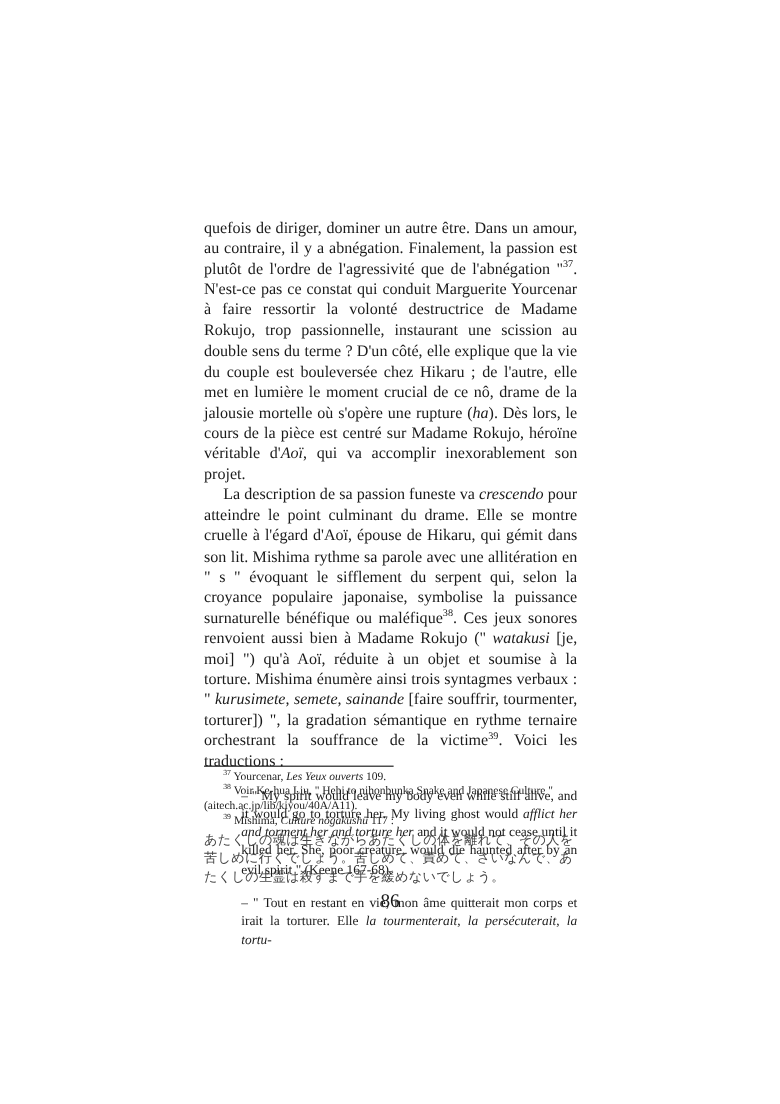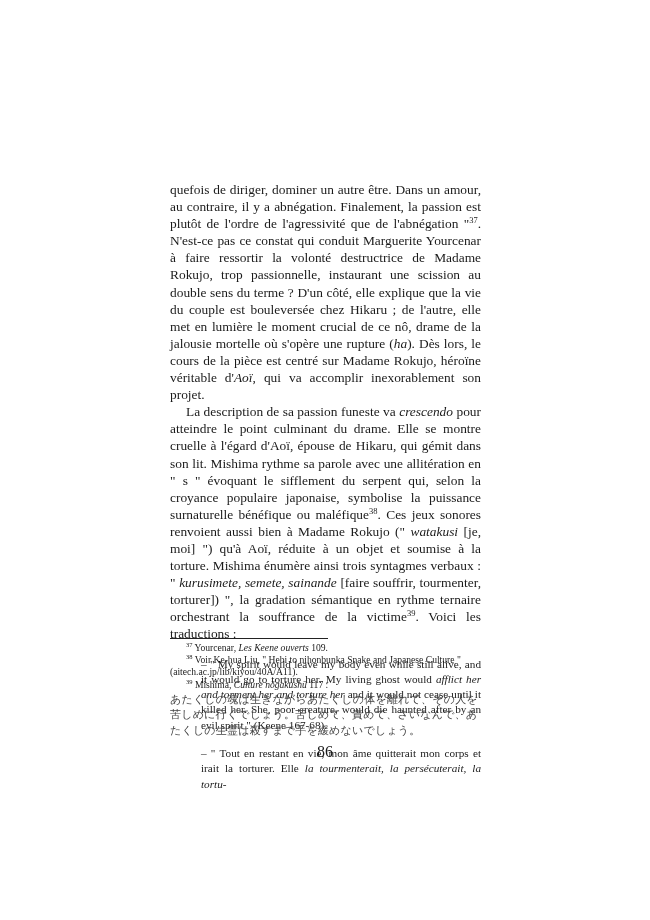--- a/index.html
+++ b/index.html
@@ -32,19 +32,19 @@
   </div>
   <div class="quote">
     <p>– " My spirit would leave my body even while still alive, and it would go to torture her. My living ghost would <i>afflict her and torment her and torture her</i> and it would not cease until it killed her. She, poor creature, would die haunted after by an evil spirit " (Keene 167-68).</p>
     <p>– " Tout en restant en vie, mon âme quitterait mon corps et irait la torturer. Elle <i>la tourmenterait, la persécuterait, la tortu-</i></p>
   </div>
 </div>
 
 <div class="fn-rule"></div>
 
 <div class="footnotes fn">
-  <p class="fn-indent"><sup>37</sup> Yourcenar, <i>Les Keene ouverts</i> 109.</p>
+  <p class="fn-indent"><sup>37</sup> Yourcenar, <i>Les Yeux ouverts</i> 109.</p>
   <p class="fn-indent"><sup>38</sup> Voir Ke-hua Liu, " Hebi to nihonbunka Snake and Japanese Culture " (aitech.ac.jp/lib/kiyou/40A/A11).</p>
   <p class="fn-indent"><sup>39</sup> Mishima, <i>Culture nōgakushū</i> 117 :</p>
   <p class="jp">あたくしの魂は生きながらあたくしの体を離れて、その人を苦しめに行くでしょう。苦しめて、責めて、さいなんで、あたくしの生霊は殺すまで手を緩めないでしょう。</p>
 </div>
 
 <div class="page-number">86</div>
 
 </body></html>

